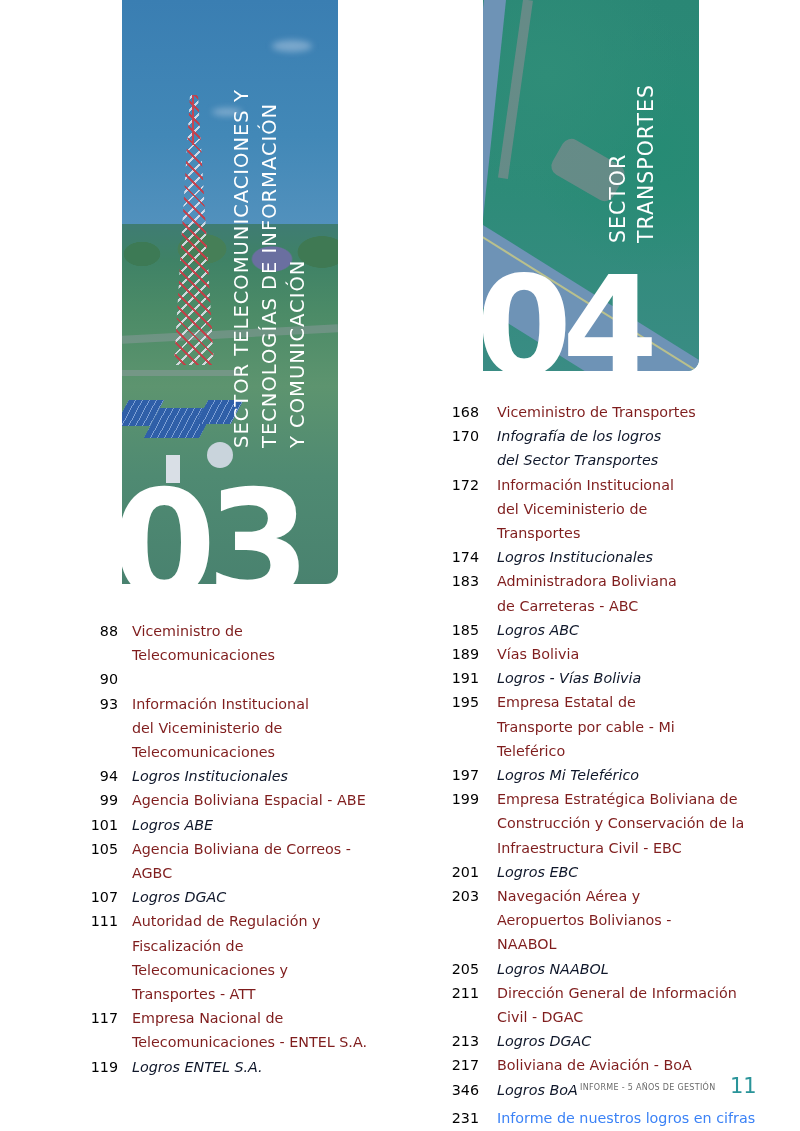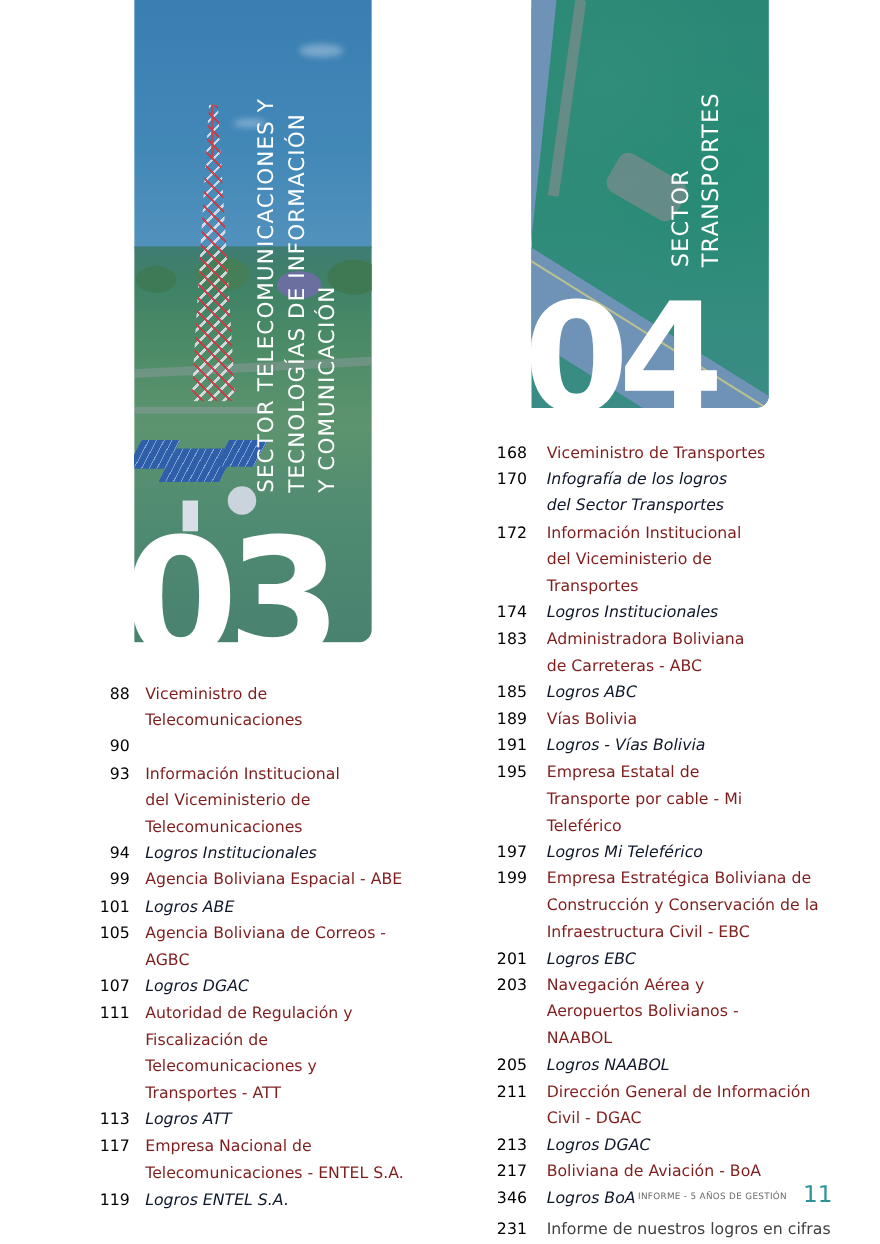--- a/index.html
+++ b/index.html
@@ -85,21 +85,21 @@
   .toc { position:absolute; list-style:none; margin:0; padding:0; }
   #toc-03 { left:86px; top:619px; width:300px; }
   #toc-04 { left:446px; top:400px; width:310px; }
   .toc li { display:flex; font-size:14.3px; line-height:24.2px; }
   .toc .pg { width:32px; text-align:right; color:#000000; flex-shrink:0; }
   #toc-04 .pg { width:33px; }
   .toc .tt { margin-left:14px; color:#7f1d1d; }
   #toc-04 .tt { margin-left:18px; }
   .toc li.logro .tt { color:#0f172a; font-style:italic; }
   .toc li.cifras { margin-top:4px; }
-  .toc li.cifras .tt { color:#404040; }
+  .toc li.cifras .tt { color:#3b82f6; }
 
   .footer-text { position:absolute; left:580px; top:1083px; font-size:8px; color:#6a6a6a; letter-spacing:0.3px; }
   .footer-page { position:absolute; left:730px; top:1074px; font-size:21px; color:#2a9499; }
 </style>
 </head>
 <body>
 
 <div class="panel" id="panel-03">
   <div class="sky"></div>
   <div class="cloud" style="left:150px;top:40px;width:40px;height:12px;"></div>
@@ -168,24 +168,20 @@
       <span class="tt">Agencia Boliviana de Correos - AGBC</span>
     </li>
   <li class="logro">
       <span class="pg">107</span>
       <span class="tt">Logros DGAC</span>
     </li>
   <li>
       <span class="pg">111</span>
       <span class="tt" style="width:240px">Autoridad de Regulación y Fiscalización de Telecomunicaciones y Transportes - ATT</span>
     </li>
-  <li class="logro">
-      <span class="pg">113</span>
-      <span class="tt">Logros ATT</span>
-    </li>
   <li>
       <span class="pg">117</span>
       <span class="tt" style="width:240px">Empresa Nacional de Telecomunicaciones - ENTEL S.A.</span>
     </li>
   <li class="logro">
       <span class="pg">119</span>
       <span class="tt">Logros ENTEL S.A.</span>
     </li>
 
 </ul>

